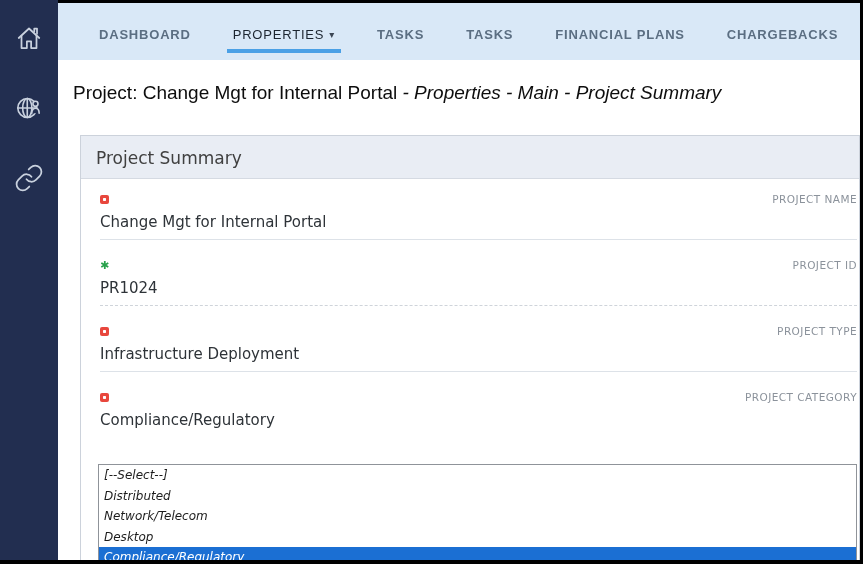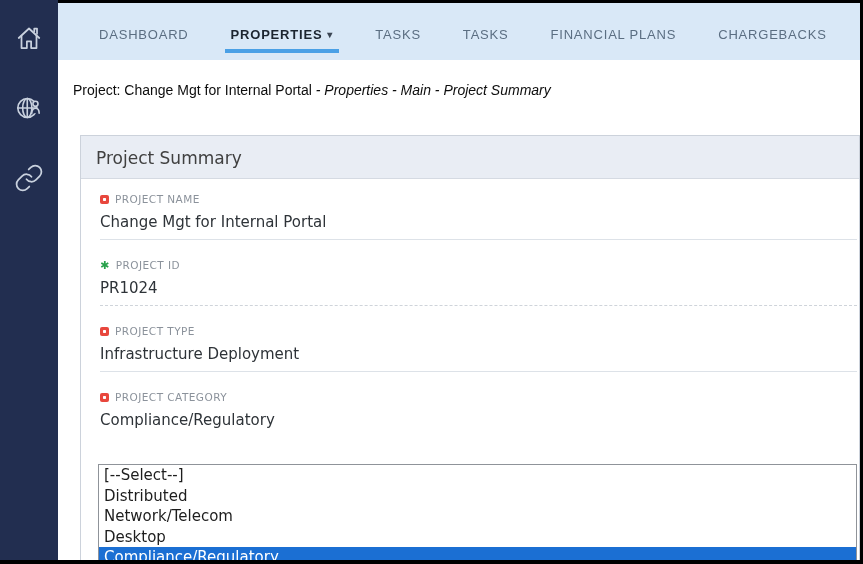--- a/index.html
+++ b/index.html
@@ -29,66 +29,66 @@
 
   
   .topnav {
     height:57px; background:#d9e8f7;
     display:flex; align-items:flex-start; column-gap:30px;
     padding-left:35px; overflow:hidden;
     font-family:"Liberation Sans", sans-serif;
   }
   .tab {
     font-size:13px; line-height:15px; letter-spacing:0.8px;
-    color:#5b6e82; padding:24px 6px 7px; cursor:pointer; white-space:nowrap;
-  }
-  .tab.active { color:#1c2530; font-weight:bold; border-bottom:4px solid #4aa0e6; }
+    color:#5b6e82; padding:24px 6px 7px; cursor:pointer; white-space:nowrap;font-weight:bold;
+  }
+  .tab.active { color:#1c2530; font-weight:normal; border-bottom:4px solid #4aa0e6; }
   .tab .caret { display:none; font-size:10px; color:#3c4654; margin-left:5px; vertical-align:1px; }
   .tab.has-caret .caret { display:inline-block; }
 
   
   .page-title {
     height:75px; padding:22px 23px 0 15px;
     font-family:"Liberation Sans", sans-serif;
-    font-size:14px; color:#0d0d0d; white-space:nowrap; overflow:hidden;
+    font-size:19px; color:#0d0d0d; white-space:nowrap; overflow:hidden;
   }
   .page-title .crumb { font-style:italic; }
 
   
   .panel { margin-left:22px; margin-right:0; border:1px solid #ccd2db; background:#fff; }
   .panel-header {
     background:#e9edf4; border-bottom:1px solid #d5dae2;
     padding:12px 15px 10px; font-size:17px; color:#404040;
   }
   .panel-body { padding:14px 0 12px; }
 
   .field { margin:0 2px 19px 19px; }
   .label-row { display:flex; align-items:center; gap:6px; margin-bottom:8px;
-               font-size:10.5px; letter-spacing:0.45px; color:#8b929b; }
+               font-size:10.5px; letter-spacing:0.45px; color:#8b929b;justify-content:space-between; }
   .req-icon { display:inline-block; flex:0 0 auto; }
   .req-icon.v-red-square {
     width:9px; height:9px; border-radius:2px;
     background:radial-gradient(circle, #ffffff 0 1.4px, #e8473d 1.5px);
   }
   .req-icon.v-green-asterisk::before { content:"✱"; color:#27a14b; font-size:11px; line-height:9px; }
   .field-value { font-size:15px; color:#2e3338; padding-bottom:8px; }
   .field-value.v-solid  { border-bottom:1px solid #dde2e8; }
   .field-value.v-dashed { border-bottom:1px dashed #cfd4da; }
   .field-value.v-none   { border-bottom:none; padding-bottom:5px; }
   .field.last { margin-bottom:18px; }
 
   
   .option-list {
     margin-left:17px; margin-right:2px;
     border:1px solid #8f9399; background:#fff;
   }
   .option {
-    font-size:15px; color:#1d1d1d;
+    font-size:12px; color:#1d1d1d;
     height:20.5px; line-height:20.5px; padding:0 5px;
-    white-space:nowrap; overflow:hidden; cursor:pointer;
+    white-space:nowrap; overflow:hidden; cursor:pointer;font-style:italic;
   }
   .option.selected { background:#1b6fd3; color:#ffffff; }
 </style>
 </head>
 <body>
 
 <div class="border-top"></div>
 <div class="border-right"></div>
 <div class="border-bottom"></div>
 

